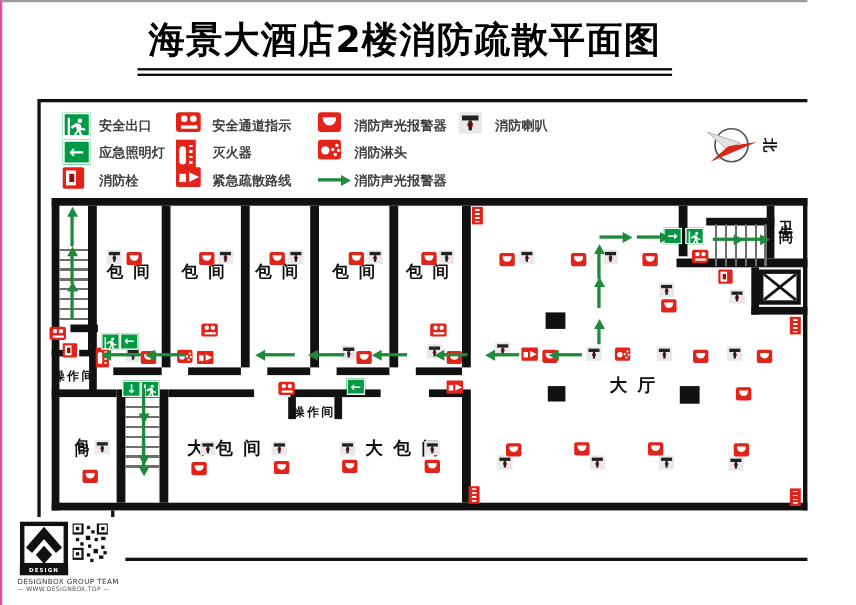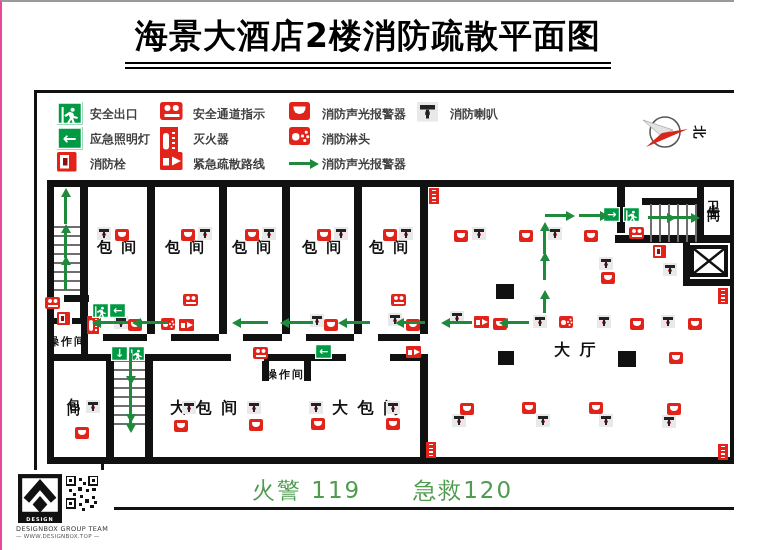--- a/index.html
+++ b/index.html
@@ -319,23 +319,20 @@
       <span class="arr arr-up" style="height: 15px; left: 541px; top: 296px;"></span>
       <span class="arr arr-down" style="height: 24px; left: 127px; top: 351px;"></span>
       <span class="arr arr-down" style="height: 34px; left: 127px; top: 379px;"></span>
       <span class="arr arr-down" style="height: 22px; left: 127px; top: 401px;"></span>
       <span class="arr arr-right" style="width: 22px; left: 543px; top: 212px;"></span>
       <span class="arr arr-right" style="width: 22px; left: 577px; top: 212px;"></span>
       <span class="arr arr-right" style="width: 20px; left: 646px; top: 214px;"></span>
       <span class="arr arr-right" style="width: 20px; left: 670px; top: 214px;"></span>
     </div>
 
-  <div id="hotline">
-    <span>火警 119</span><span>急救120</span>
-  </div>
 
   <div id="logo-block">
     <svg width="44" height="42" viewBox="0 0 42 40" style="position:absolute;left:4px;top:4px;">
       <rect x="2" y="2" width="38" height="36" fill="none" stroke="#111" stroke-width="4"></rect>
       <path d="M8 25 L21 10 L34 25" fill="none" stroke="#111" stroke-width="7"></path>
       <path d="M21 21 l7 8 -7 8 -7 -8 Z" fill="#111"></path>
     </svg>
     <svg width="32" height="36" viewBox="0 0 32 36" style="position:absolute;left:52px;top:6px;">
       <rect x="0" y="0" width="9" height="9" fill="none" stroke="#111" stroke-width="2"></rect>
       <rect x="3" y="3" width="3" height="3" fill="#111"></rect>

